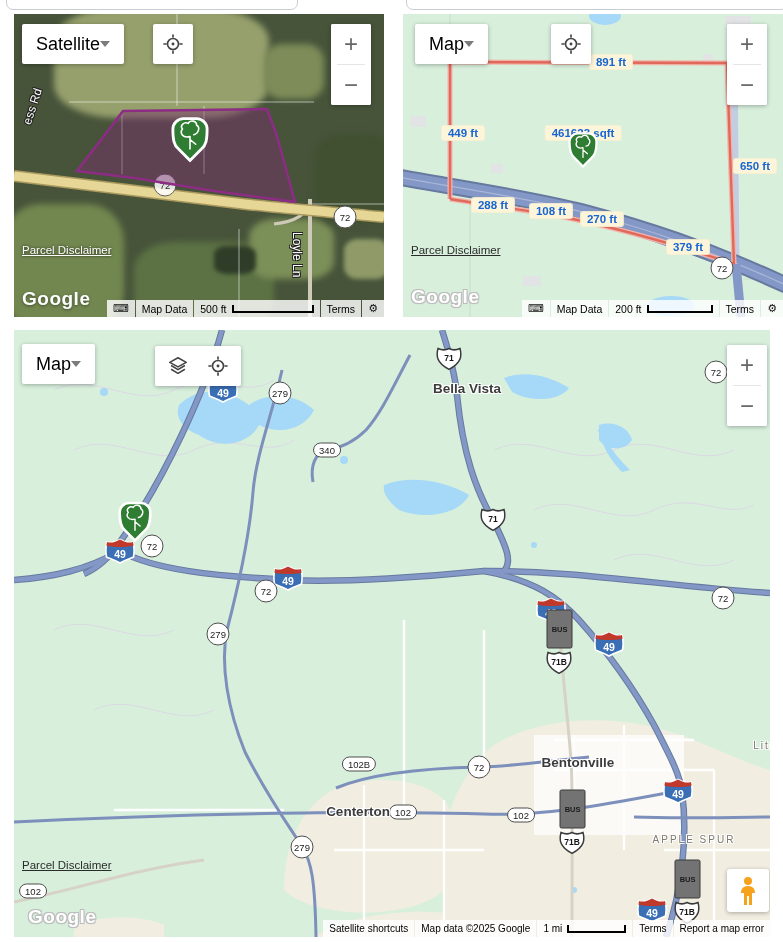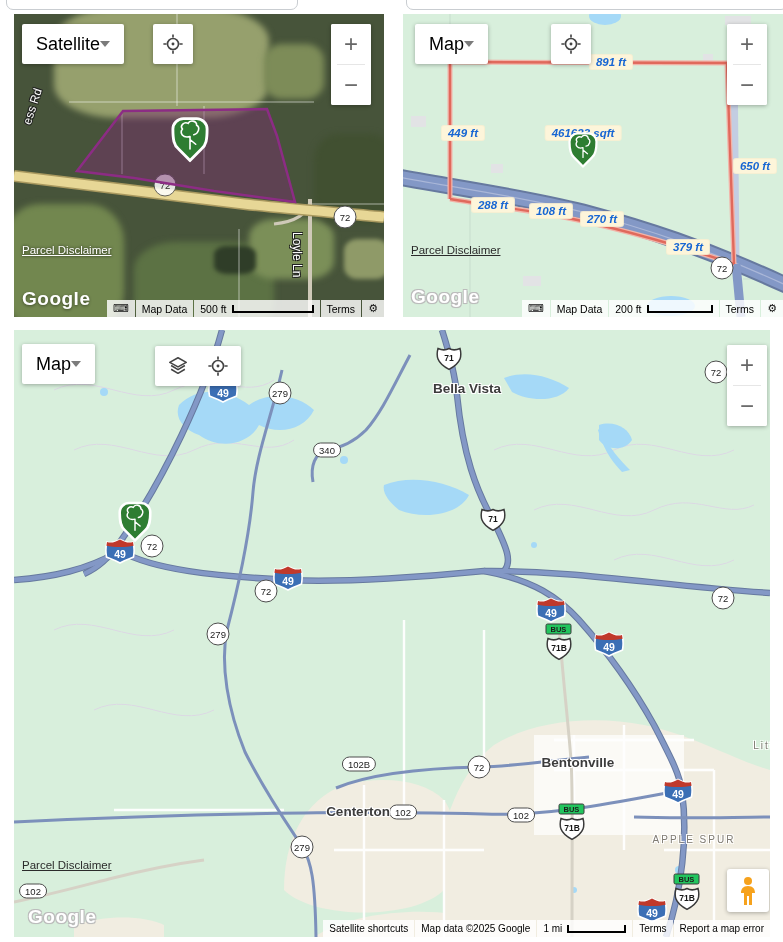--- a/index.html
+++ b/index.html
@@ -43,37 +43,37 @@
   .gloGo-outline{font-weight:700;font-size:19px;letter-spacing:.5px;color:#fff;
      text-shadow:-1px -1px 0 #bcbcbc,1px -1px 0 #bcbcbc,-1px 1px 0 #bcbcbc,1px 1px 0 #bcbcbc,0 1px 2px rgba(0,0,0,.08);}
   .gloGo-white{font-weight:700;font-size:19px;letter-spacing:.5px;color:#fff;text-shadow:0 1px 3px rgba(0,0,0,.45);}
   .disclaimer{font-size:11.5px;text-decoration:underline;cursor:pointer;}
   .disclaimer.dark{color:#2b2b2b;}
   .disclaimer.light{color:#fff;text-shadow:0 0 3px rgba(0,0,0,.8);}
 
   
   .measure,#area-label{position:absolute;transform:translate(-50%,-50%);background:#fdf5da;color:#1766d3;
      font-size:11.5px;font-weight:700;padding:1px 6px;border-radius:2px;white-space:nowrap;
-     box-shadow:0 0 0 1px rgba(250,240,210,.9);font-style:italic;}
-
-  
-  .shield{position:absolute;transform:translate(-50%,-50%);display:flex;flex-direction:column;align-items:flex-start;}
+     box-shadow:0 0 0 1px rgba(250,240,210,.9);}
+
+  
+  .shield{position:absolute;transform:translate(-50%,-50%);display:flex;flex-direction:column;align-items:flex-end;}
   .shield .sv{display:none;}
   .shield.circle .sv-circle{display:flex;}
   .shield.pill .sv-pill{display:flex;}
   .shield.interstate .sv-int{display:block;}
   .shield.us .sv-us{display:block;}
   .shield.busus .sv-us{display:block;}
   .shield.busus .sv-bus{display:flex;}
   .sv-circle{width:21px;height:21px;border:1.4px solid #4d4d4d;border-radius:50%;background:#fff;
              align-items:center;justify-content:center;font-size:9.5px;color:#1c1c1c;}
   .sv-pill{border:1.4px solid #4d4d4d;border-radius:10px;background:#fff;padding:1px 5px;
            font-size:9.5px;color:#1c1c1c;align-items:center;justify-content:center;}
-  .sv-bus{border:1.3px solid #3a3a3a;border-radius:2px;background:#22c55e;font-size:7.5px;font-weight:700;
-          color:#1c1c1c;padding:0 4px;margin-bottom:1px;}
+  .sv-bus{border:1.3px solid #3a3a3a;border-radius:2px;background:#737373;font-size:7.5px;font-weight:700;
+          color:#1c1c1c;padding:14px 4px;margin-bottom:1px;}
 
   
   .city-label{position:absolute;transform:translate(-50%,-50%);font-size:13.5px;font-weight:700;color:#3c3c3c;
      white-space:nowrap;text-shadow:-1px -1px 0 #fff,1px -1px 0 #fff,-1px 1px 0 #fff,1px 1px 0 #fff;}
   .place-label{position:absolute;transform:translate(-50%,-50%);font-size:10px;color:#7e7a72;letter-spacing:2px;
      white-space:nowrap;text-shadow:-1px -1px 0 #fff,1px -1px 0 #fff,-1px 1px 0 #fff,1px 1px 0 #fff;}
   .street-label{position:absolute;color:#fff;font-size:12px;white-space:nowrap;
      text-shadow:-1px -1px 0 #222,1px -1px 0 #222,-1px 1px 0 #222,1px 1px 0 #222;}
 
   .marker{position:absolute;transform:translate(-50%,-55%);cursor:pointer;}

